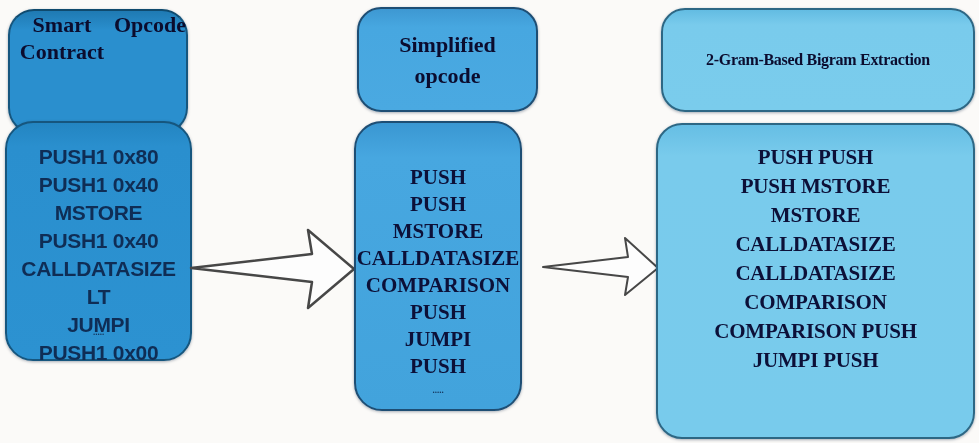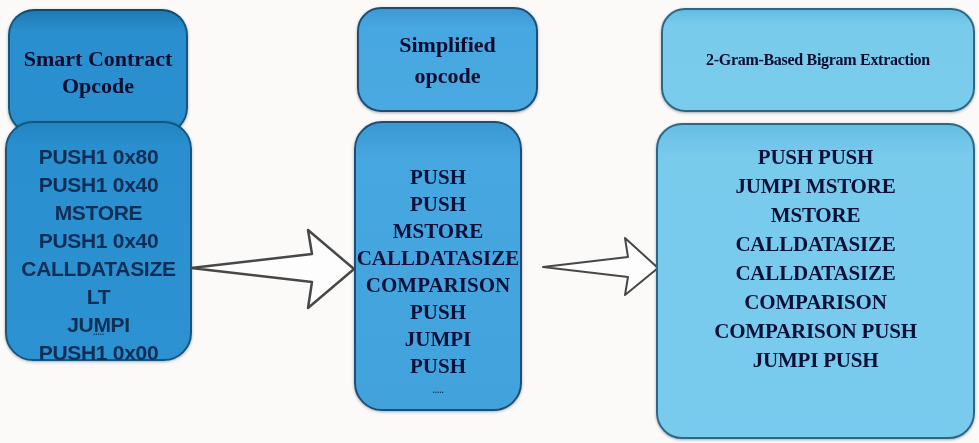--- a/index.html
+++ b/index.html
@@ -10,21 +10,21 @@
   }
   .box{
     position:absolute;box-sizing:border-box;text-align:center;
     box-shadow:0 1px 3px rgba(10,30,60,.35);
   }
   
   .hdr1{
     left:8px;top:9px;width:180px;height:125px;border-radius:26px;
     background:linear-gradient(180deg,#1f7ab3 0%,var(--box1-fill,#2a8fce) 16%,var(--box1-fill,#2a8fce) 100%);
     border:2px solid #16567e;border-top-color:#0f4a6e;
-    display:flex;flex-direction:column;justify-content:center;
+    display:flex;flex-direction:row;justify-content:center;
     font-weight:bold;font-size:22px;line-height:27px;color:var(--header-text,#0b0c2e);
   }
   .body1{
     left:5px;top:121px;width:187px;height:240px;border-radius:28px;
     background:linear-gradient(180deg,#2385c2 0%,var(--box1-fill,#2a8fce) 10%,#2c92d1 100%);
     border:2px solid #16567e;padding-top:20px;
   }
   .body1 .ln{
     font-family:"Liberation Sans",sans-serif;font-weight:600;
     font-size:21px;line-height:28px;color:var(--box1-text,#0f2d55);
@@ -112,21 +112,21 @@
   <svg class="arrow" style="left:542px;top:235px;" width="118" height="63" viewBox="0 0 118 63">
     <polygon points="1,32 86,22 83,3 116,33 83,60 86,42" fill="#fdfdfd" stroke="#474747" stroke-width="2" stroke-linejoin="round"></polygon>
   </svg>
 
   <div class="box hdr3">
     <span>2-Gram-Based Bigram Extraction</span>
 
   </div>
   <div class="box body3">
     <div class="ln">PUSH PUSH</div>
-    <div class="ln">JUMPI MSTORE</div>
+    <div class="ln">PUSH MSTORE</div>
     <div class="ln">MSTORE</div>
     <div class="ln">CALLDATASIZE</div>
     <div class="ln">CALLDATASIZE</div>
     <div class="ln">COMPARISON</div>
     <div class="ln">COMPARISON PUSH</div>
     <div class="ln">JUMPI PUSH</div>
   </div>
 
 </div>
 

